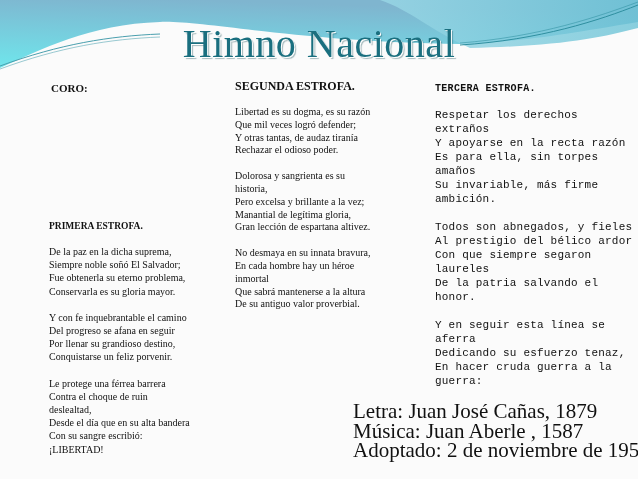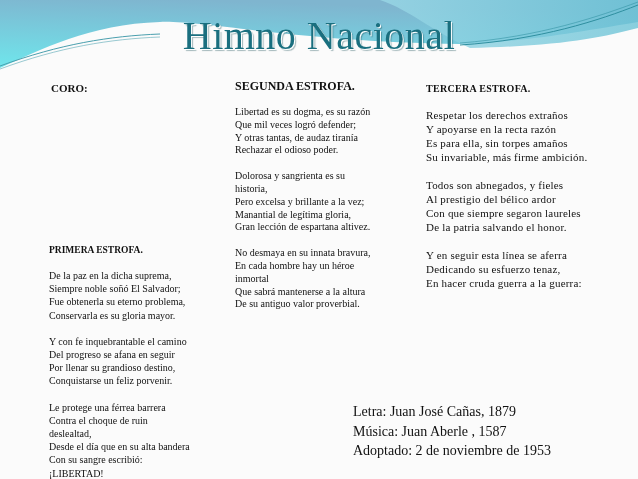--- a/index.html
+++ b/index.html
@@ -4,46 +4,46 @@
 <style>
   html, body { margin: 0; padding: 0; }
   body {
     width: 638px; height: 479px; position: relative; overflow: hidden;
     background: #fbfbfb;
     font-family: "Liberation Serif", "DejaVu Serif", serif;
     color: #111;
   }
   .header-bg { position: absolute; left: 0; top: 0; width: 638px; height: 80px; }
   .title {
-    position: absolute; left: 0; top: 12px; width: 638px; text-align: center;
+    position: absolute; left: 0; top: 20px; width: 638px; text-align: center;
     font-family: "Liberation Serif", "DejaVu Serif", serif;
     font-size: 40px; color: #1a6f7f; letter-spacing: 0.5px;
     text-shadow: 1px 1px 0 #ffffff, 2px 2px 1px rgba(0,60,70,0.35);
   }
   .block { position: absolute; }
   .heading { font-weight: bold; margin: 0; }
   .stanza { margin: 0; white-space: pre-line; }
   
   #coro { left: 51px; top: 82px; width: 180px; }
   #coro .heading { font-size: 11px; margin-bottom: 12px; font-family: "Liberation Serif", serif; }
   #coro .stanza { font-size: 13.2px; line-height: 13px; font-family: "DejaVu Sans", sans-serif; font-size: 11.6px; }
   
   #primera { left: 49px; top: 221px; width: 180px; font-size: 10px; }
-  #primera .heading { font-size: 9.5px; margin-bottom: 14px; margin-top: 24px; }
+  #primera .heading { font-size: 9.5px; margin-bottom: 14px; }
   #primera .stanza { line-height: 13.2px; margin-bottom: 13px; }
   
   #segunda { left: 235px; top: 79px; width: 170px; font-size: 10px; }
   #segunda .heading { font-size: 12px; margin-bottom: 12px; }
   #segunda .stanza { line-height: 12.8px; margin-bottom: 13px; }
   
-  #tercera { left: 426px; top: 83px; width: 200px; font-size: 11px; }
+  #tercera { left: 435px; top: 83px; width: 200px; font-size: 11px; font-family: Liberation Mono, monospace; }
   #tercera .heading { font-size: 10px; margin-bottom: 14px; letter-spacing: 0.3px; }
   #tercera .stanza { line-height: 14px; margin-bottom: 14px; letter-spacing: 0.2px; }
   
-  #credits { left: 353px; top: 402px; width: 260px; font-size: 14px; line-height: 19.5px; }
+  #credits { left: 353px; top: 402px; width: 260px; font-size: 21px; line-height: 19.5px; }
   #credits div { white-space: nowrap; }
 </style>
 </head>
 <body>
 
 <svg class="header-bg" viewBox="0 0 638 80" preserveAspectRatio="none">
   <defs>
     <linearGradient id="g1" x1="0" y1="1" x2="0.3" y2="0">
       <stop offset="0" stop-color="#6fe6ec"></stop>
       <stop offset="1" stop-color="#7fb5cf"></stop>

